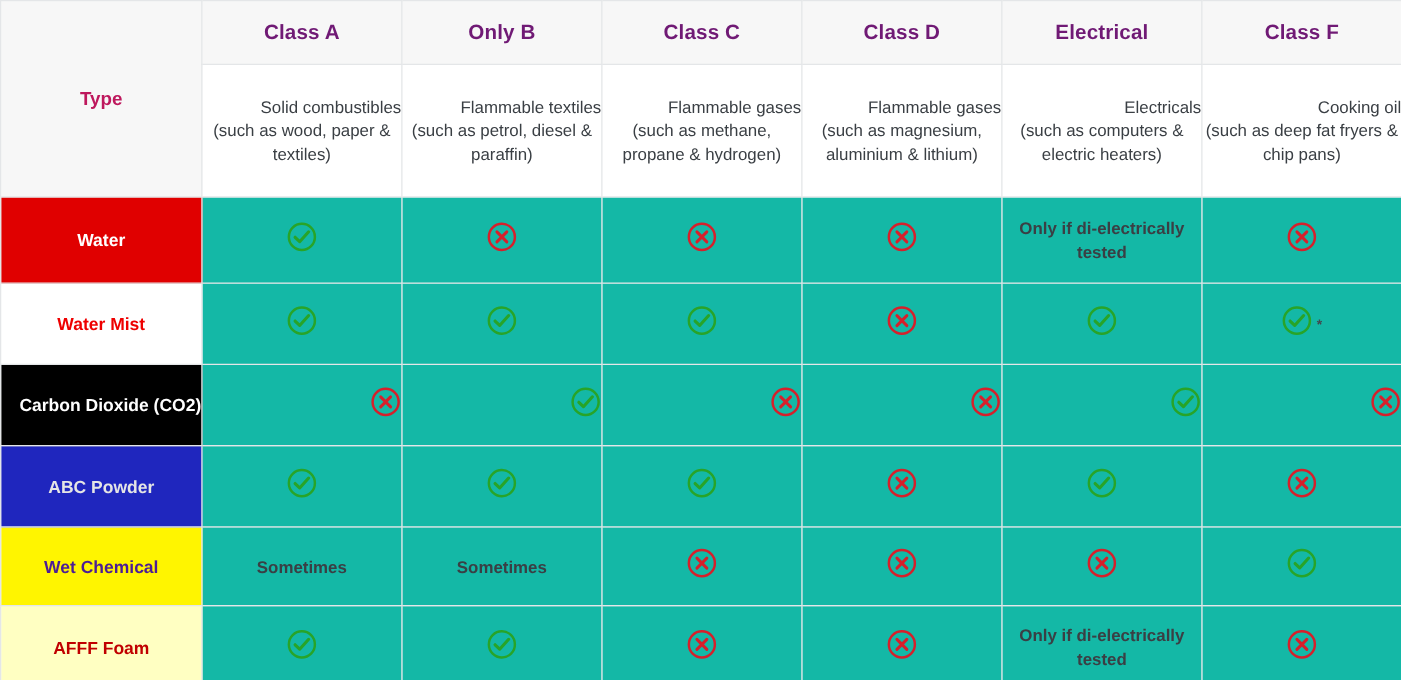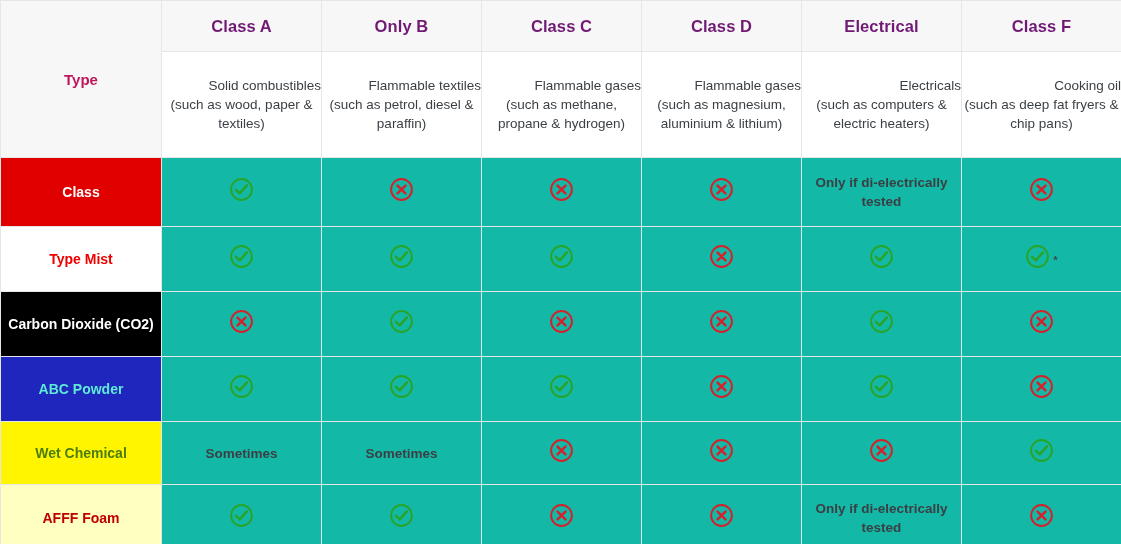--- a/index.html
+++ b/index.html
@@ -85,21 +85,21 @@
   .cell {
     background: #14b8a6;
     font-size: 13.5px;
     line-height: 19px;
     color: #3a3f44;
     padding: 4px 8px;
     font-weight: bold;
   }
   .r-water      > .cell, .r-water      > .row-label { height: 68px; }
   .r-watermist  > .cell, .r-watermist  > .row-label { height: 64px; }
-  .r-co2        > .cell, .r-co2        > .row-label { height: 64px; }
+  .r-co2        > .cell, .r-co2        > .row-label { height: 64px; text-align: right; }
   .r-abc        > .cell, .r-abc        > .row-label { height: 64px; }
   .r-wet        > .cell, .r-wet        > .row-label { height: 62px; }
   .r-afff       > .cell, .r-afff       > .row-label { height: 66px; }
 
   
   .icon {
     display: inline-block;
     vertical-align: middle;
     line-height: 0;
   }
@@ -166,21 +166,21 @@
           <span class="d-sub">(such as computers &amp; electric heaters)</span>
         </th>
         <th class="hdr-desc">
           <span class="d-title">Cooking oil</span>
           <span class="d-sub">(such as deep fat fryers &amp; chip pans)</span>
         </th>
       </tr>
     </thead>
     <tbody id="table-body">
         <tr class="r-water">
-          <th class="row-label" style="background: rgb(224, 0, 0); color: rgb(255, 255, 255);"><span>Class</span></th>
+          <th class="row-label" style="background: rgb(224, 0, 0); color: rgb(255, 255, 255);"><span>Water</span></th>
           <td class="cell"><span class="icon-wrap">
               <span class="icon">
                 <svg width="25" height="25" viewBox="0 0 24 24">
                   <circle cx="12" cy="12" r="10" fill="none" stroke="#28a428" stroke-width="1.9"></circle>
                   <path d="M6.8 12.3 L10.3 15.7 L17.2 8.1" fill="none" stroke="#28a428" stroke-width="2.4" stroke-linecap="round" stroke-linejoin="round"></path>
                 </svg>
               </span>
             </span></td>
           <td class="cell"><span class="icon-wrap">
               <span class="icon">
@@ -210,21 +210,21 @@
           <td class="cell"><span class="icon-wrap">
               <span class="icon">
                 <svg width="25" height="25" viewBox="0 0 24 24">
                   <circle cx="12" cy="12" r="10" fill="none" stroke="#D6202B" stroke-width="1.9"></circle>
                   <path d="M8.2 8.2 L15.8 15.8 M15.8 8.2 L8.2 15.8" fill="none" stroke="#D6202B" stroke-width="2.3" stroke-linecap="round"></path>
                 </svg>
               </span>
             </span></td>
         </tr>
         <tr class="r-watermist">
-          <th class="row-label" style="background: rgb(255, 255, 255); color: rgb(238, 0, 0);"><span>Type Mist</span></th>
+          <th class="row-label" style="background: rgb(255, 255, 255); color: rgb(238, 0, 0);"><span>Water Mist</span></th>
           <td class="cell"><span class="icon-wrap">
               <span class="icon">
                 <svg width="25" height="25" viewBox="0 0 24 24">
                   <circle cx="12" cy="12" r="10" fill="none" stroke="#28a428" stroke-width="1.9"></circle>
                   <path d="M6.8 12.3 L10.3 15.7 L17.2 8.1" fill="none" stroke="#28a428" stroke-width="2.4" stroke-linecap="round" stroke-linejoin="round"></path>
                 </svg>
               </span>
             </span></td>
           <td class="cell"><span class="icon-wrap">
               <span class="icon">
@@ -313,21 +313,21 @@
           <td class="cell"><span class="icon-wrap">
               <span class="icon">
                 <svg width="25" height="25" viewBox="0 0 24 24">
                   <circle cx="12" cy="12" r="10" fill="none" stroke="#D6202B" stroke-width="1.9"></circle>
                   <path d="M8.2 8.2 L15.8 15.8 M15.8 8.2 L8.2 15.8" fill="none" stroke="#D6202B" stroke-width="2.3" stroke-linecap="round"></path>
                 </svg>
               </span>
             </span></td>
         </tr>
         <tr class="r-abc">
-          <th class="row-label" style="background: rgb(31, 38, 190); color: #5eead4;"><span>ABC Powder</span></th>
+          <th class="row-label" style="background: rgb(31, 38, 190); color: #e5e5e5;"><span>ABC Powder</span></th>
           <td class="cell"><span class="icon-wrap">
               <span class="icon">
                 <svg width="25" height="25" viewBox="0 0 24 24">
                   <circle cx="12" cy="12" r="10" fill="none" stroke="#28a428" stroke-width="1.9"></circle>
                   <path d="M6.8 12.3 L10.3 15.7 L17.2 8.1" fill="none" stroke="#28a428" stroke-width="2.4" stroke-linecap="round" stroke-linejoin="round"></path>
                 </svg>
               </span>
             </span></td>
           <td class="cell"><span class="icon-wrap">
               <span class="icon">
@@ -364,21 +364,21 @@
           <td class="cell"><span class="icon-wrap">
               <span class="icon">
                 <svg width="25" height="25" viewBox="0 0 24 24">
                   <circle cx="12" cy="12" r="10" fill="none" stroke="#D6202B" stroke-width="1.9"></circle>
                   <path d="M8.2 8.2 L15.8 15.8 M15.8 8.2 L8.2 15.8" fill="none" stroke="#D6202B" stroke-width="2.3" stroke-linecap="round"></path>
                 </svg>
               </span>
             </span></td>
         </tr>
         <tr class="r-wet">
-          <th class="row-label" style="background: rgb(255, 245, 0); color: #4d7c0f; margin-top: 40px;"><span>Wet Chemical</span></th>
+          <th class="row-label" style="background: rgb(255, 245, 0); color: #4c1d95; margin-top: 40px;"><span>Wet Chemical</span></th>
           <td class="cell"><span class="note-text">Sometimes</span></td>
           <td class="cell"><span class="note-text">Sometimes</span></td>
           <td class="cell"><span class="icon-wrap">
               <span class="icon">
                 <svg width="25" height="25" viewBox="0 0 24 24">
                   <circle cx="12" cy="12" r="10" fill="none" stroke="#D6202B" stroke-width="1.9"></circle>
                   <path d="M8.2 8.2 L15.8 15.8 M15.8 8.2 L8.2 15.8" fill="none" stroke="#D6202B" stroke-width="2.3" stroke-linecap="round"></path>
                 </svg>
               </span>
             </span></td>

